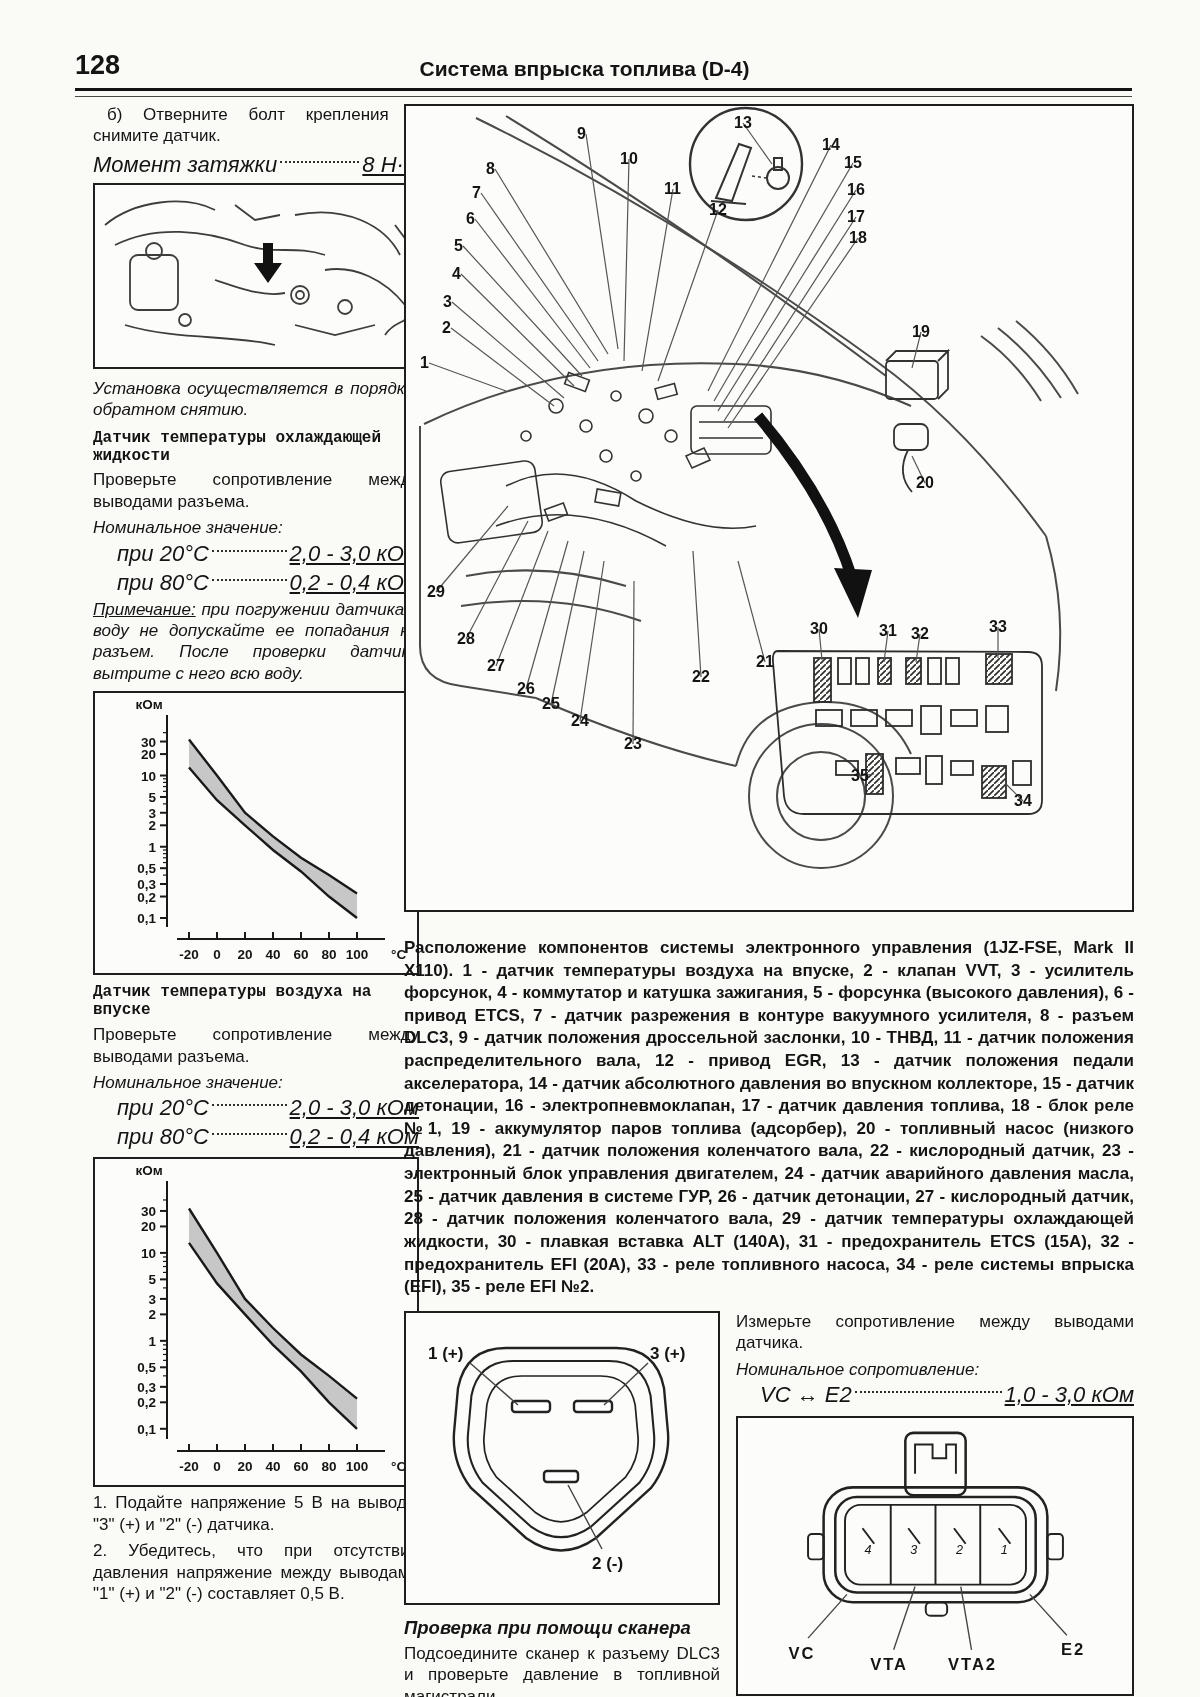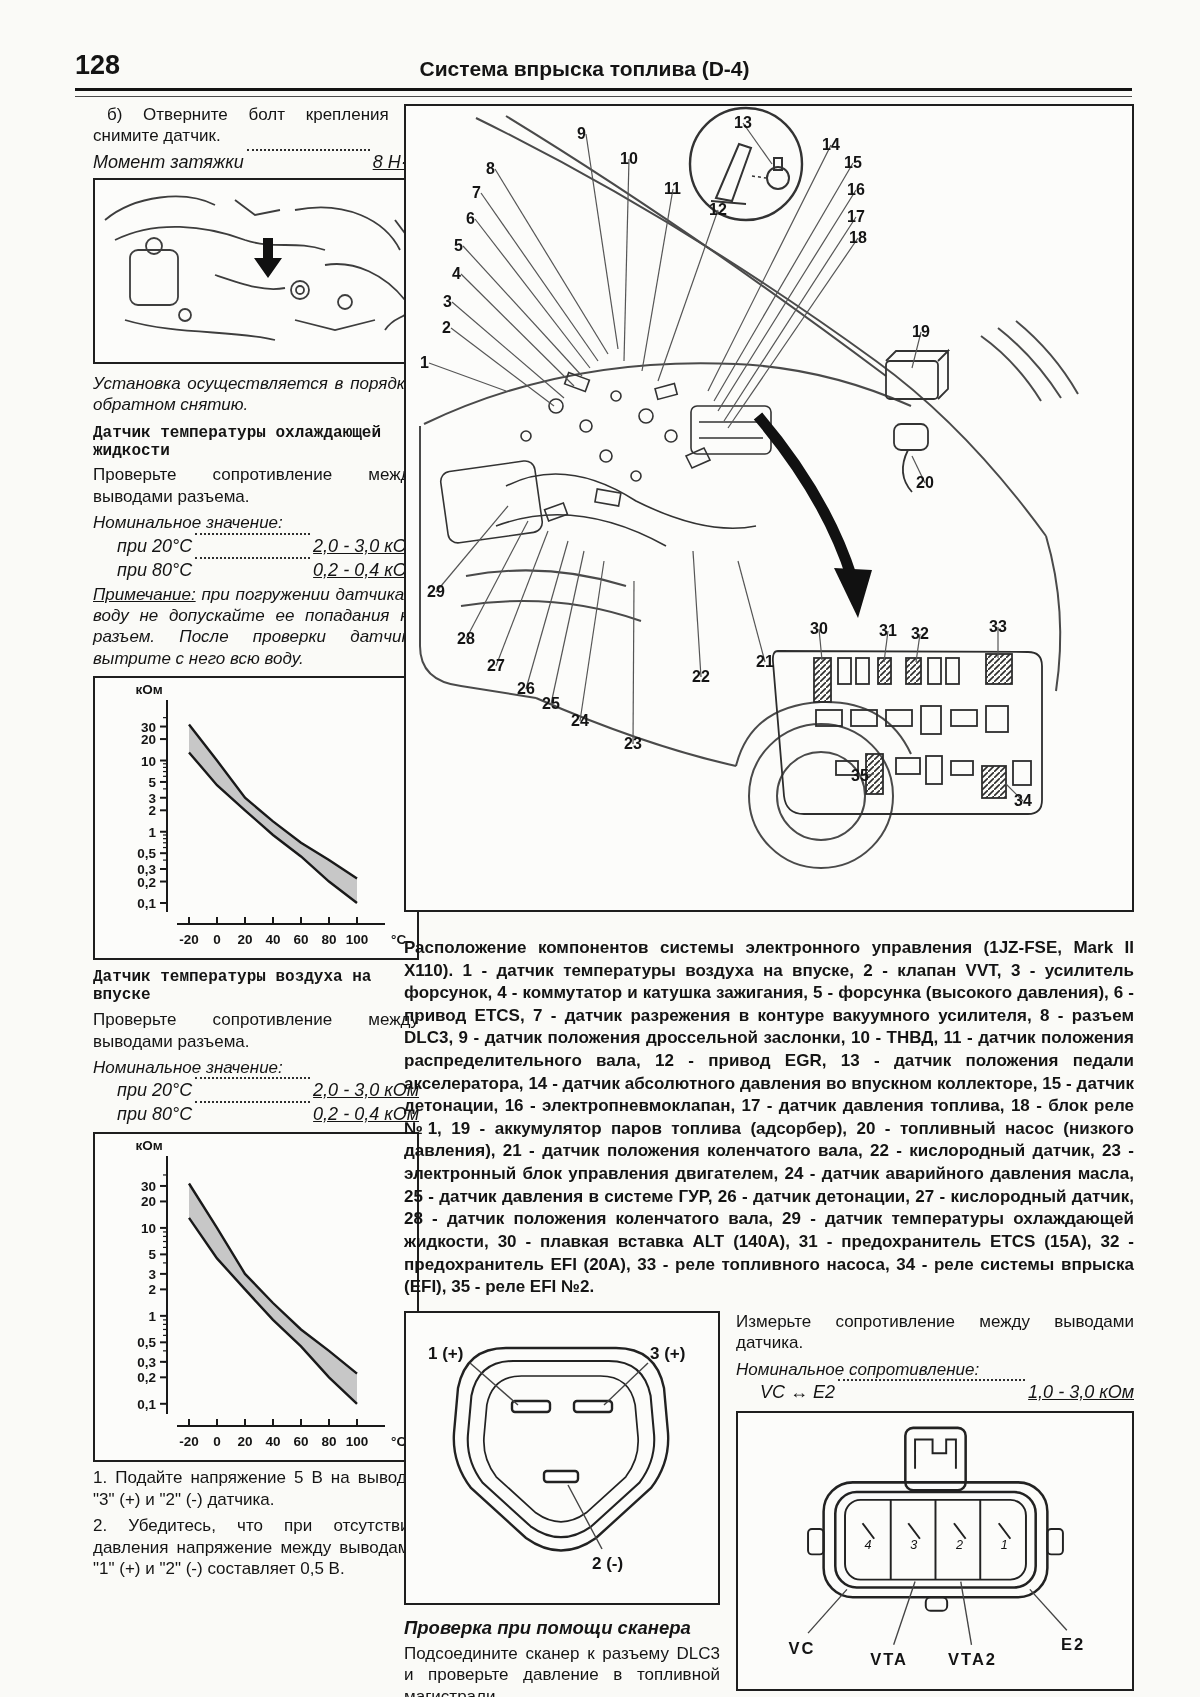--- a/index.html
+++ b/index.html
@@ -12,21 +12,21 @@
   .header-spacer{width:90px;}
   .header-rule{position:absolute;top:88px;left:75px;right:68px;height:5px;
                border-top:3px solid #131313;border-bottom:1px solid #4a4a4a;}
   
   .col-left{position:absolute;left:93px;top:104px;width:326px;}
   .col-right{position:absolute;left:404px;top:104px;width:730px;}
   p{margin:0 0 5px;text-align:justify;font-size:17px;line-height:1.26;}
   .indent{text-indent:14px;}
   .it{font-style:italic;}
   h2{font-size:16px;line-height:1.12;margin:9px 0 4px;font-weight:bold;font-family:Liberation Mono, monospace;}
-  .leader-row{display:flex;align-items:flex-start;font-size:18px;font-style:italic;margin:0 0 3px;}
+  .leader-row{display:flex;align-items:center;font-size:22px;font-style:italic;margin:0 0 3px;}
   .leader-row .lbl{white-space:nowrap;}
   .leader-row .dots{flex:1;border-bottom:2px dotted #2e2e2e;margin:0 3px;transform:translateY(-3px);}
   .leader-row .val{white-space:nowrap;text-decoration:underline;}
   .spec{padding-left:24px;}
   .frame{border:2px solid #1e1e1e;background:#fcfcfa;box-sizing:border-box;}
   .photo-frame{margin:5px 0 9px;height:186px;}
   .chart-frame{margin:7px 0 5px;}
   .note-label{text-decoration:underline;}
   .caption{font-weight:bold;margin-top:25px;line-height:1.33;}
   .bottom-row{display:flex;gap:16px;margin-top:12px;align-items:flex-start;}

